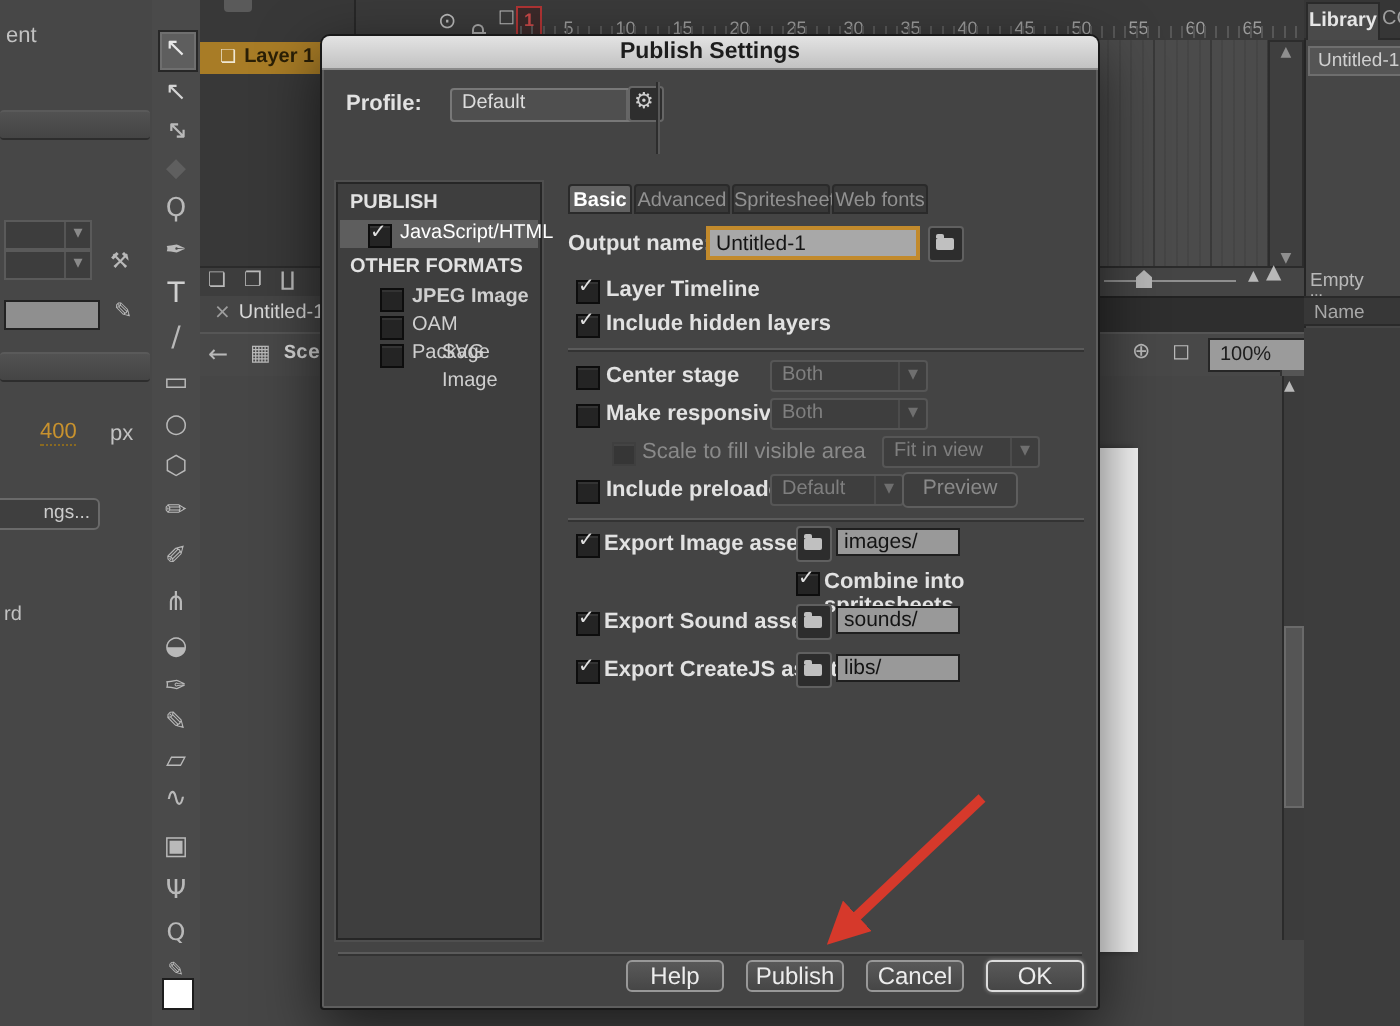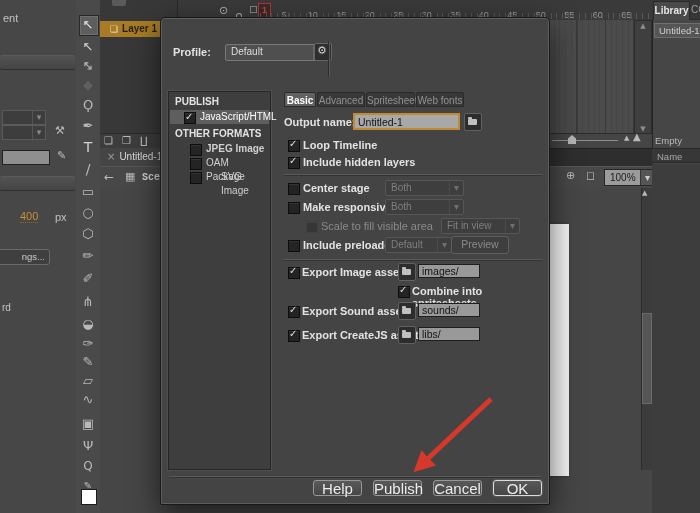--- a/index.html
+++ b/index.html
@@ -98,21 +98,21 @@
   .fshape:before{content:"";position:absolute;top:-2px;left:0;width:4px;height:2px;background:#c0c0c0;border-radius:1px 1px 0 0;}
   #fmt-list{left:7px;top:73px;width:101px;height:377px;background:#3e3e3e;border:1px solid #262626;
             box-shadow:0 0 0 1px #4f4f4f;}
   .fmt-row{position:absolute;left:1px;width:99px;height:14px;font-size:10px;line-height:14px;color:#cfcfcf;}
   .fmt-sel{background:#5e5e5e;color:#fff;}
   .tab{position:absolute;top:74px;height:15px;font-size:10px;line-height:15px;text-align:center;
        background:#383838;border:1px solid #2a2a2a;color:#919191;border-radius:2px 2px 0 0;box-sizing:border-box;}
   .tab.active{background:#616161;color:#fff;font-weight:bold;}
   .sep{position:absolute;height:1px;background:#5b5b5b;box-shadow:0 1px 0 #333;}
   .pbtn{position:absolute;height:16px;background:linear-gradient(#595959,#464646);
-        border:1px solid #989898;border-radius:3px;color:#ececec;font-size:15px;
+        border:1px solid #989898;border-radius:3px;color:#ececec;font-size:12px;
         text-align:center;line-height:15px;box-sizing:border-box;}
   .pbtn.default{border-color:#dcdcdc;box-shadow:0 0 2px rgba(255,255,255,.4);}
   #arrow-svg{left:0;top:0;z-index:30;pointer-events:none;}
 </style>
 </head>
 <body>
 
 <div id="props" class="abs">
   <span class="abs graytxt" style="left:3px;top:12px;">ent</span>
   <div class="abs secbar" style="top:55px;"></div>
@@ -194,40 +194,41 @@
 <div id="tabbar" class="abs"></div>
 <div id="doctab" class="abs">
   <span class="icon" style="margin:0 4px 0 7px;color:#9d9d9d;">×</span><span>Untitled-1</span>
 </div>
 <div id="editbar" class="abs"></div>
 <span class="abs icon" style="left:104px;top:170px;font-size:12px;">←</span>
 <span class="abs icon" style="left:125px;top:170px;font-size:11px;">▦</span>
 <span class="abs" style="left:142px;top:172px;color:#d5d5d5;font-size:10px;font-weight:bold;font-family:Liberation Mono, monospace;">Sce</span>
 <span class="abs icon" style="left:566px;top:169px;font-size:11px;">⊕</span>
 <span class="abs icon" style="left:586px;top:169px;font-size:11px;">◻</span>
-<div class="abs zoomdd" style="left:604px;top:169px;width:44px;">
+<div class="abs zoomdd" style="left:604px;top:169px;width:44px;flex-direction:column;">
   <span>100%</span>
   <span class="ar icon">▾</span>
 </div>
 <div id="stage-area" class="abs"></div>
 <div id="stage-white" class="abs"></div>
 <div id="stage-scroll" class="abs"></div>
 <span class="abs icon" style="left:642px;top:189px;font-size:7px;">▲</span>
 <div id="stage-thumb" class="abs"></div>
 
 <div id="library" class="abs"></div>
 <div id="lib-tabs" class="abs"></div>
 <div id="lib-tab" class="abs">Library</div>
 <span id="lib-tab2" class="abs">CC</span>
 <div class="abs lib-dd" style="left:654px;top:23px;width:46px;height:13px;">Untitled-1</div>
 <span id="lib-empty" class="abs">Empty library</span>
 <div id="lib-name" class="abs">Name</div>
 <div id="lib-list" class="abs"></div>
 
 <div id="dlg" class="abs">
+  <div id="dlg-title" class="abs">Publish Settings</div>
 
   <span class="abs dlbl-b" style="left:12px;top:28px;">Profile:</span>
   <div class="abs dd" style="left:52px;top:26px;width:96px;height:15px;">
     <span>Default</span>
     <span class="ar icon">▾</span>
   </div>
   <div class="abs" style="left:153px;top:25px;width:16px;height:16px;background:#2e2e2e;border:1px solid #666;border-radius:2px;">
     <span class="icon" style="position:absolute;left:2px;top:0px;font-size:11px;color:#cfcfcf;">⚙</span>
   </div>
   <div class="abs" style="left:167px;top:23px;width:1px;height:36px;background:#2d2d2d;box-shadow:1px 0 0 #575757;"></div>
@@ -258,21 +259,21 @@
   <div class="tab" style="left:205px;width:49px;">Spritesheet</div>
   <div class="tab" style="left:255px;width:48px;">Web fonts</div>
 
   <span class="abs dlbl-b" style="left:123px;top:98px;">Output name:</span>
   <input class="tf focus" style="left: 192px; top: 95px; width: 107px; height: 17px;" value="Untitled-1">
   <div class="fbtn" style="left:303px;top:95px;width:16px;height:16px;">
       <span class="fshape"></span>
     </div>
 
   <span class="chk on" style="left:127px;top:122px;"></span>
-  <span class="abs dlbl-b" style="left:142px;top:121px;">Loop Timeline</span>
+  <span class="abs dlbl-b" style="left:142px;top:121px;">Layer Timeline</span>
   <span class="chk on" style="left:127px;top:139px;"></span>
   <span class="abs dlbl-b" style="left:142px;top:138px;">Include hidden layers</span>
 
   <div class="sep" style="left:123px;top:156px;width:258px;"></div>
 
   <span class="chk" style="left:127px;top:165px;"></span>
   <span class="abs dlbl-b" style="left:142px;top:164px;">Center stage</span>
   <div class="abs dd dis" style="left:212px;top:162px;width:72px;height:14px;">
     <span>Both</span>
     <span class="ar icon">▾</span>

